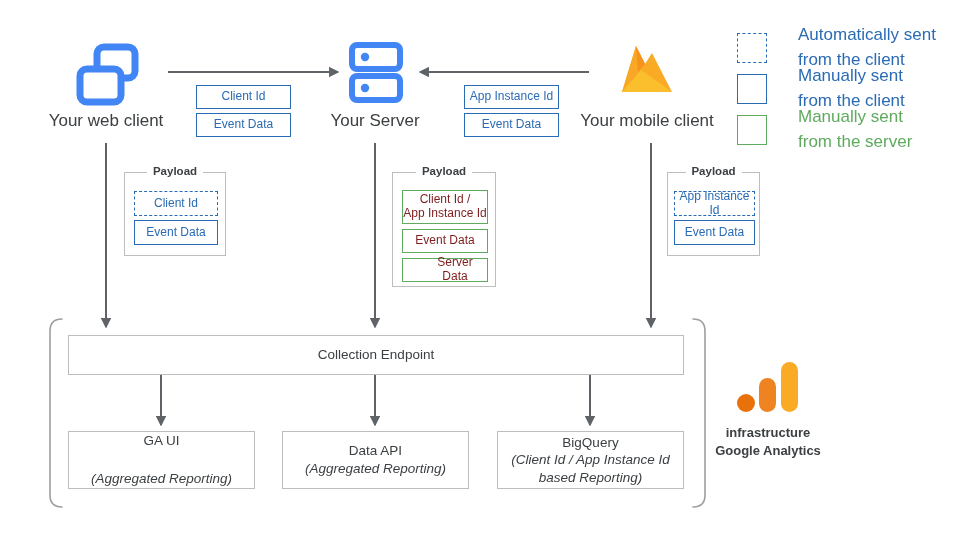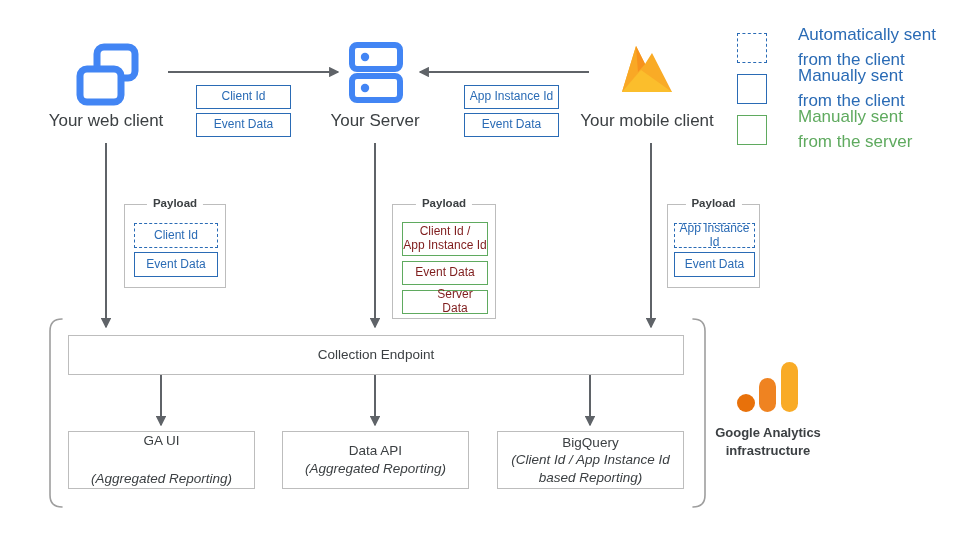--- a/index.html
+++ b/index.html
@@ -12,21 +12,21 @@
   .node-label{font-size:17px;color:#3c4043;text-align:center;white-space:nowrap;}
 
   
   .chip{box-sizing:border-box;display:flex;align-items:center;justify-content:center;
         text-align:center;line-height:1.15;background:#fff;}
   .chip.blue{border:1.6px solid #2a6bb5;color:#2a6bb5;font-size:12px;}
   .chip.blue-dashed{border:1.6px dashed #2a6bb5;color:#2a6bb5;font-size:12px;}
   .chip.green{border:1.6px solid #5faa5f;color:#7f1d1d;font-size:12px;}
 
   
-  .payload{box-sizing:border-box;border:1.2px solid #bdbdbd;background:#fff;margin-top:32px;}
+  .payload{box-sizing:border-box;border:1.2px solid #bdbdbd;background:#fff;}
   .payload-title{position:absolute;top:-8px;left:50%;transform:translateX(-50%);
                  background:#fff;padding:0 6px;font-size:11.5px;font-weight:bold;
                  color:#3c4043;white-space:nowrap;}
 
   
   .gbox{box-sizing:border-box;border:1.1px solid #bdbdbd;background:#fff;
         display:flex;flex-direction:column;align-items:center;justify-content:center;
         text-align:center;font-size:13.5px;color:#3c4043;line-height:1.3;}
   .gbox .sub{font-style:italic;}
 
@@ -143,22 +143,22 @@
 </div>
 
 <div class="abs" style="left:737px;top:362px;">
   <svg width="62" height="56" viewBox="0 0 62 56">
     <rect x="44" y="0" width="17" height="50" rx="8.5" fill="#f9ab26"></rect>
     <rect x="22" y="16" width="17" height="34" rx="8.5" fill="#ef8321"></rect>
     <circle cx="9" cy="41" r="9" fill="#e8710a"></circle>
   </svg>
 </div>
 <div class="abs ga-caption" style="left:690px;top:424px;width:156px;">
+  <div>infrastructure</div>
   <div>Google Analytics</div>
-  <div>infrastructure</div>
 </div>
 
 <div class="abs" style="left:737px;top:33px;width:215px;">
   <div style="display:flex;align-items:center;gap:11px;height:30px;">
     <div class="legend-swatch dashed"></div>
     <div class="legend-text blue">
       <div>Automatically sent</div>
       <div>from the client</div>
     </div>
   </div>

